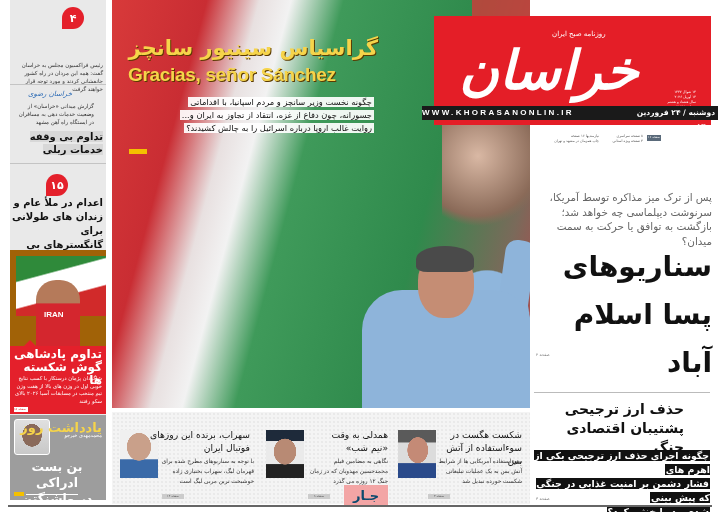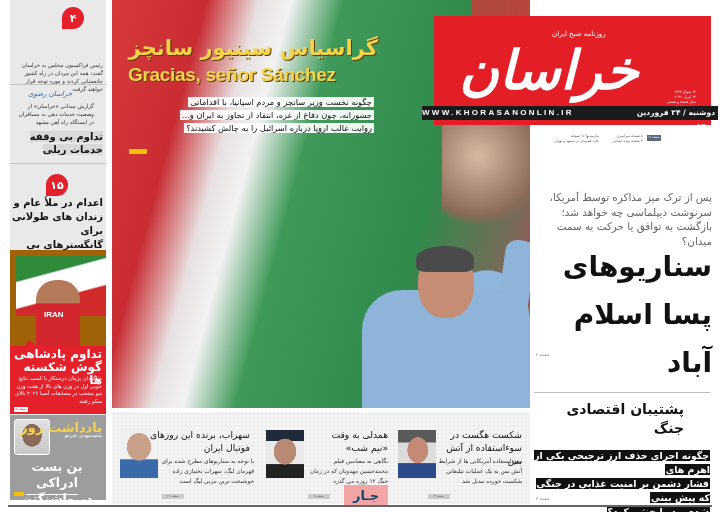--- a/index.html
+++ b/index.html
@@ -177,20 +177,21 @@
   <div>سرنوشت دیپلماسی چه خواهد شد؛</div>
   <div>بازگشت به توافق یا حرکت به سمت میدان؟</div>
 </div>
 <div id="mainhead" class="abs">
   <div>سناریوهای</div>
   <div>پسا اسلام آباد</div>
 </div>
 <div id="mainpage" class="abs">صفحه ۲</div>
 <div id="rule1" class="abs"></div>
 <div id="sub2head" class="abs">
+  <div>حذف ارز ترجیحی</div>
   <div>پشتیبان اقتصادی جنگ</div>
 </div>
 <div id="sub2lead" class="abs">
   <div><span>چگونه اجرای حذف ارز ترجیحی یکی از اهرم های</span></div>
   <div><span>فشار دشمن بر امنیت غذایی در جنگی که پیش بینی</span></div>
   <div><span>شده بود را خنثی کرد؟</span></div>
 </div>
 <div id="sub2page" class="abs">صفحه ۳</div>
 
 <div id="bottom" class="abs">

